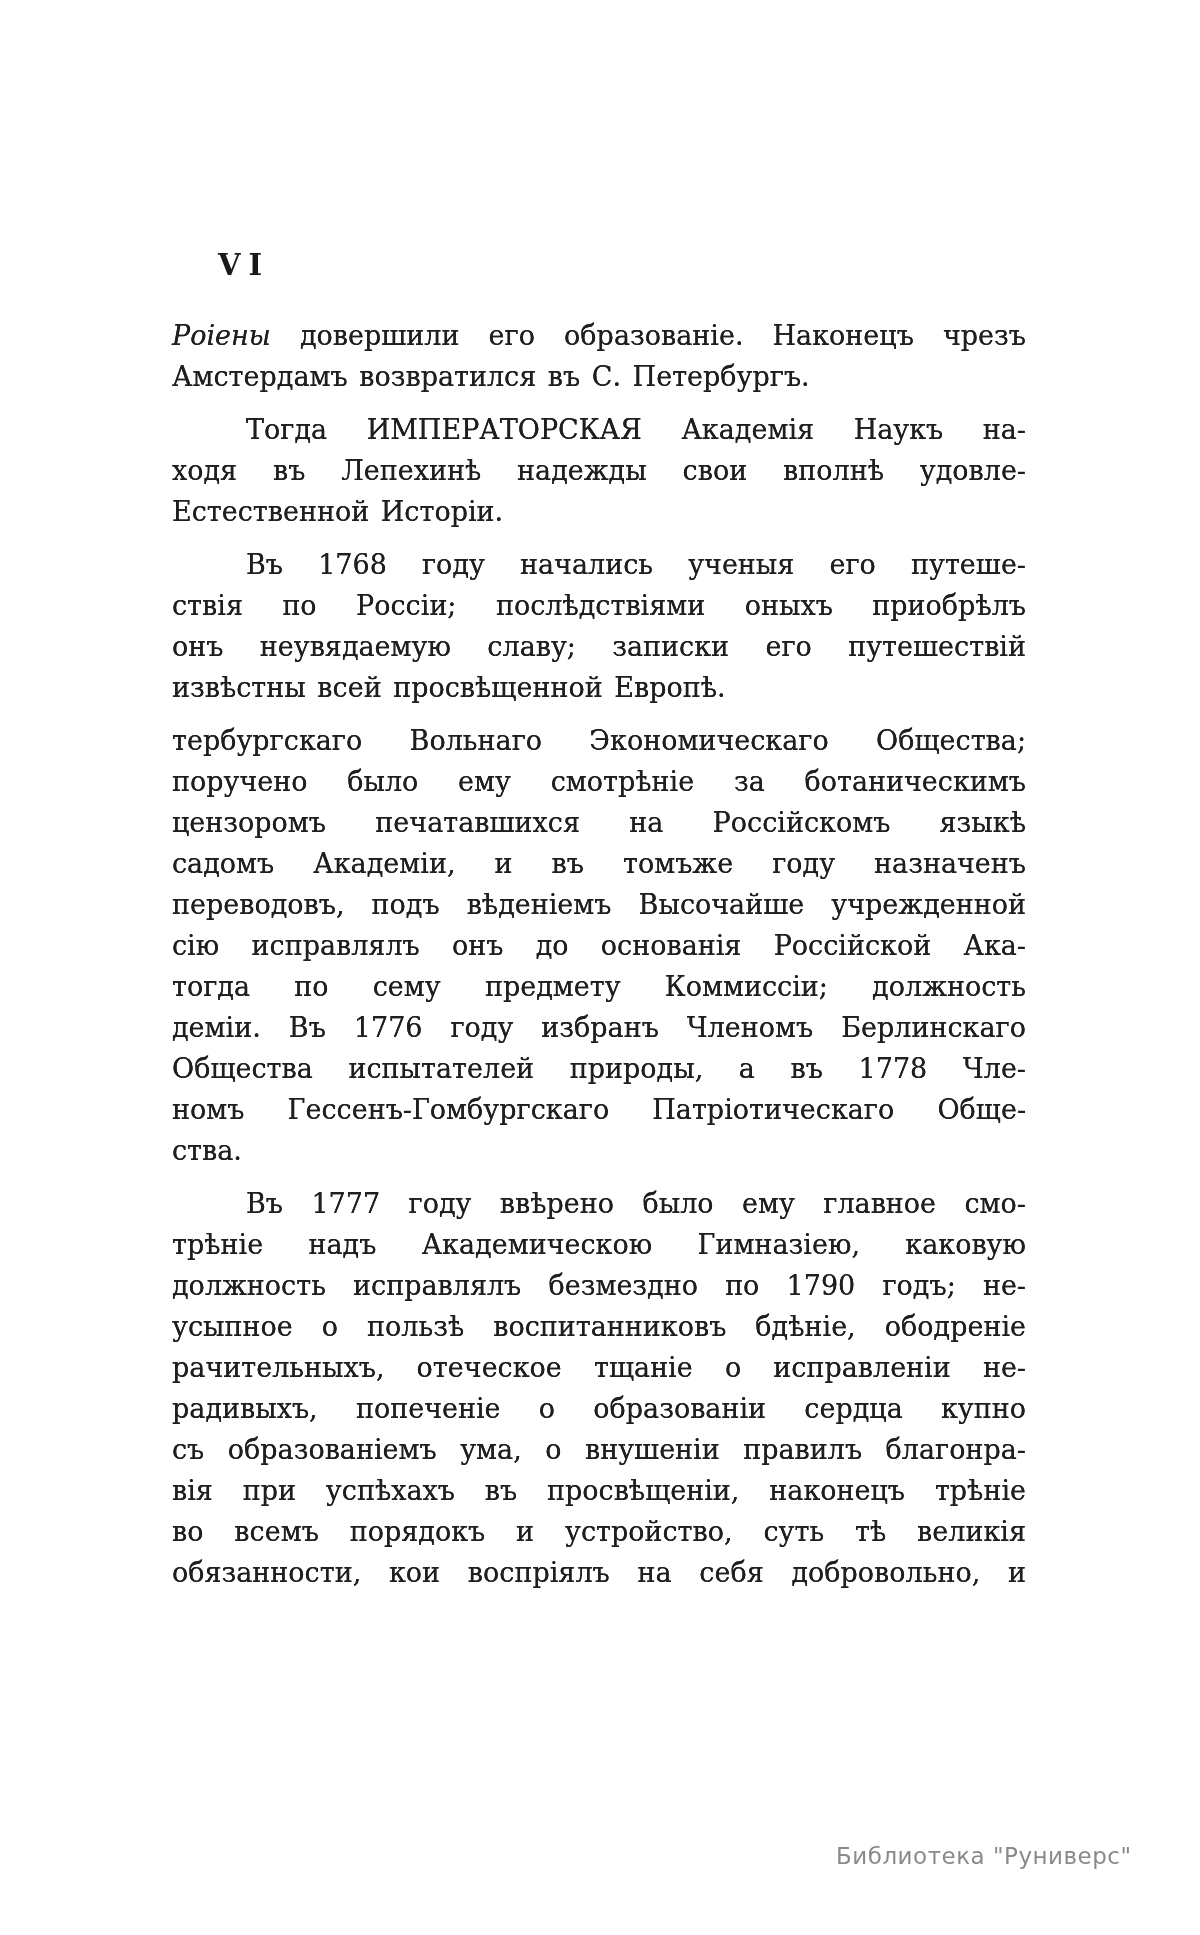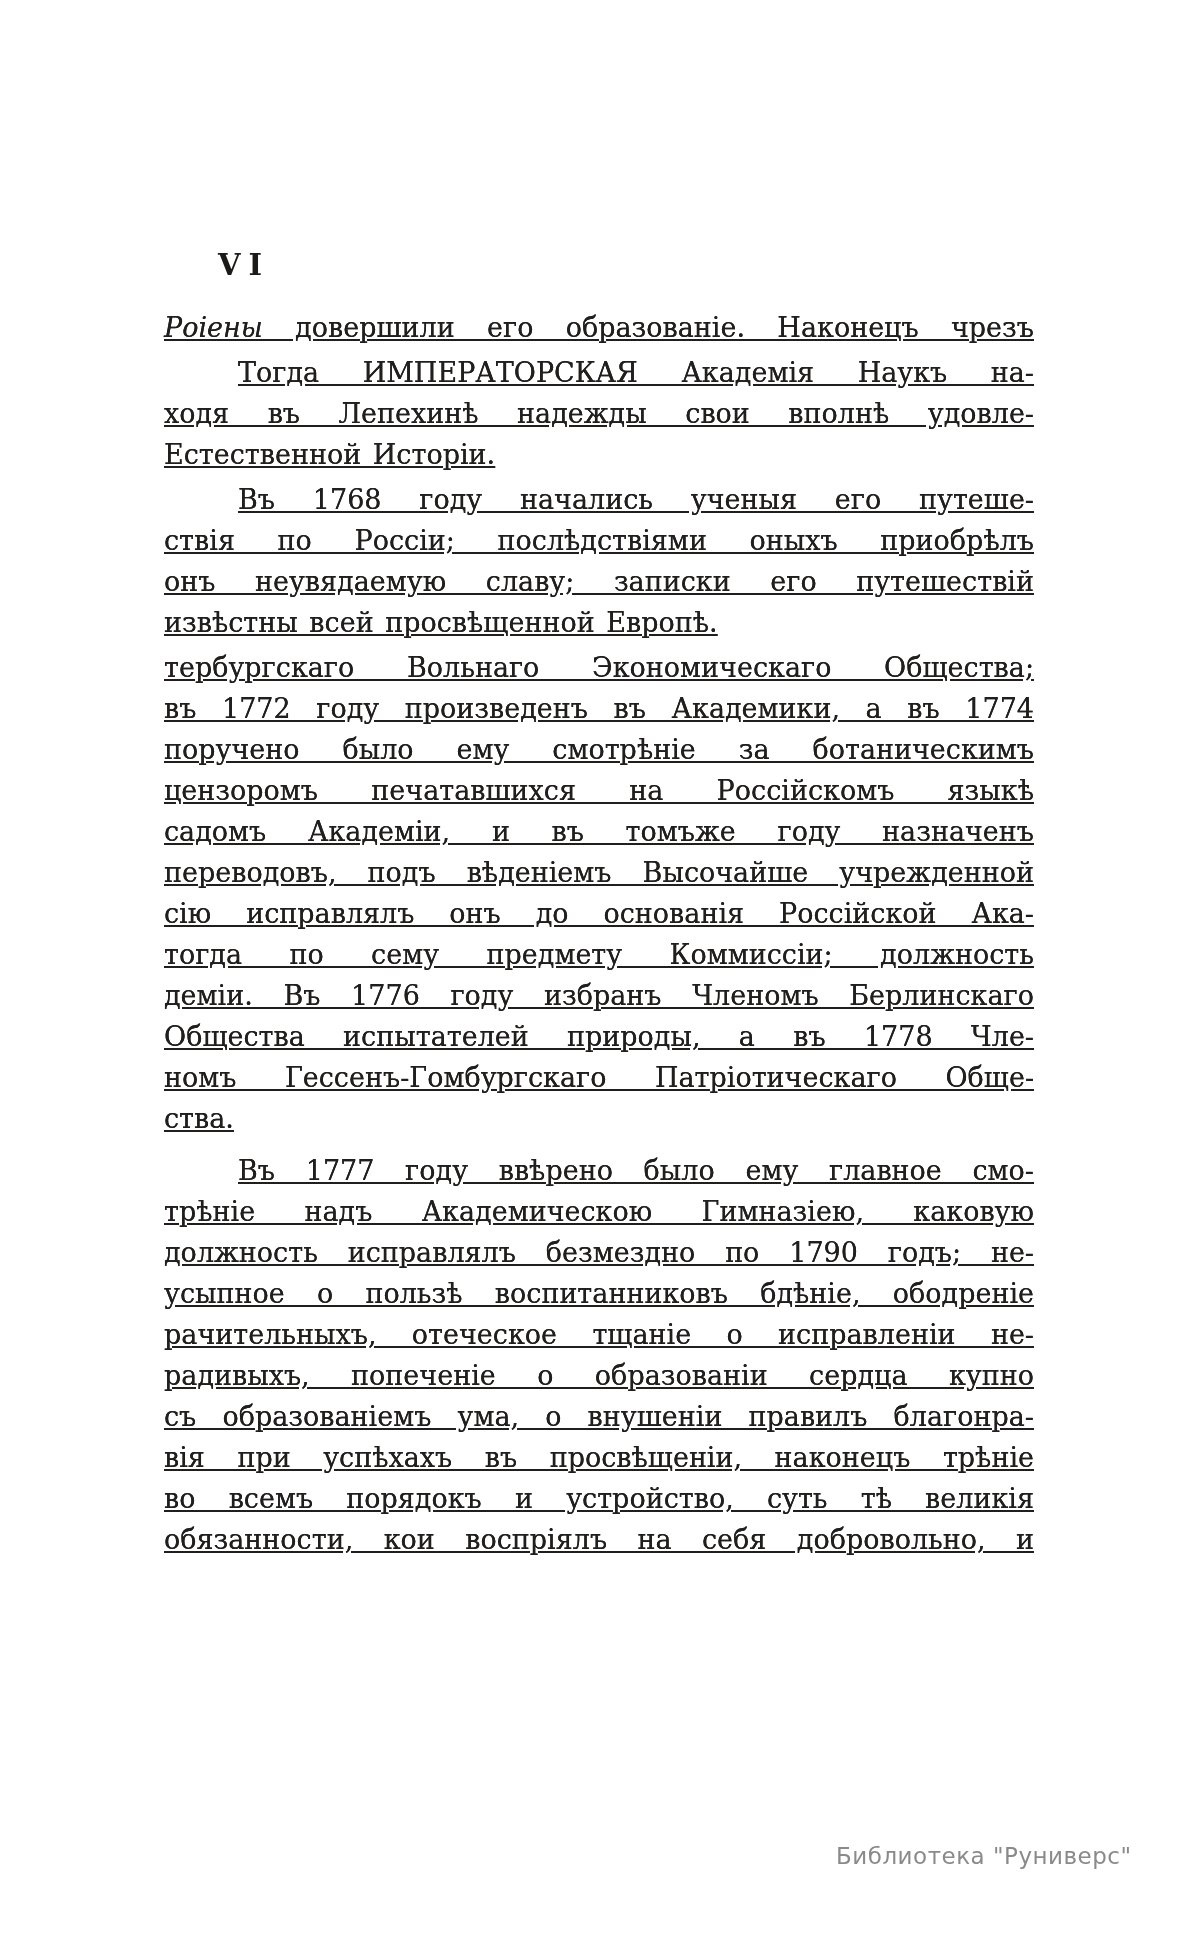--- a/index.html
+++ b/index.html
@@ -23,21 +23,21 @@
     color: #1c1a18;
   }
   .text-block {
     position: absolute;
     left: 160px; top: 303px;
     width: 878px;
     color: #211f1d;
     font-size: 27px;
     text-shadow: 0 0 0.6px currentColor;
   }
-  .para { margin: 4px; text-decoration: underline; }
+  .para { margin: 12px; }
   .para + .para { margin-top: 4px; }
   .para.gap-large { margin-top: 11px; }
   .line {
     line-height: 41px;
     height: 41px;
     text-align: justify;
     text-align-last: justify;
     text-justify: inter-word;
     word-spacing: 3px;
     white-space: normal;
@@ -59,35 +59,35 @@
 </style>
 </head>
 <body>
 
 <div class="page">
   <div class="page-number">VI</div>
 
   <div class="text-block">
       <div class="para">
         <div class="line"><em>Роіены</em> довершили его образованіе. Наконецъ чрезъ</div>
+        <div class="line para-end">Амстердамъ возвратился въ С. Петербургъ.</div>
       </div>
       <div class="para">
         <div class="line indent">Тогда ИМПЕРАТОРСКАЯ Академія Наукъ на-</div>
         <div class="line">ходя въ Лепехинѣ надежды свои вполнѣ удовле-</div>
         <div class="line para-end">Естественной Исторіи.</div>
       </div>
       <div class="para">
         <div class="line indent">Въ 1768 году начались ученыя его путеше-</div>
         <div class="line">ствія по Россіи; послѣдствіями оныхъ приобрѣлъ</div>
         <div class="line">онъ неувядаемую славу; записки его путешествій</div>
         <div class="line para-end">извѣстны всей просвѣщенной Европѣ.</div>
       </div>
       <div class="para">
         <div class="line">тербургскаго Вольнаго Экономическаго Общества;</div>
-        <div class="line">въ 1772 году произведенъ въ Академики, а въ 1774</div>
         <div class="line">поручено было ему смотрѣніе за ботаническимъ</div>
         <div class="line">цензоромъ печатавшихся на Россійскомъ языкѣ</div>
         <div class="line">садомъ Академіи, и въ томъже году назначенъ</div>
         <div class="line">переводовъ, подъ вѣденіемъ Высочайше учрежденной</div>
         <div class="line">сію исправлялъ онъ до основанія Россійской Ака-</div>
         <div class="line">тогда по сему предмету Коммиссіи; должность</div>
         <div class="line">деміи. Въ 1776 году избранъ Членомъ Берлинскаго</div>
         <div class="line">Общества испытателей природы, а въ 1778 Чле-</div>
         <div class="line">номъ Гессенъ-Гомбургскаго Патріотическаго Обще-</div>
         <div class="line para-end">ства.</div>

